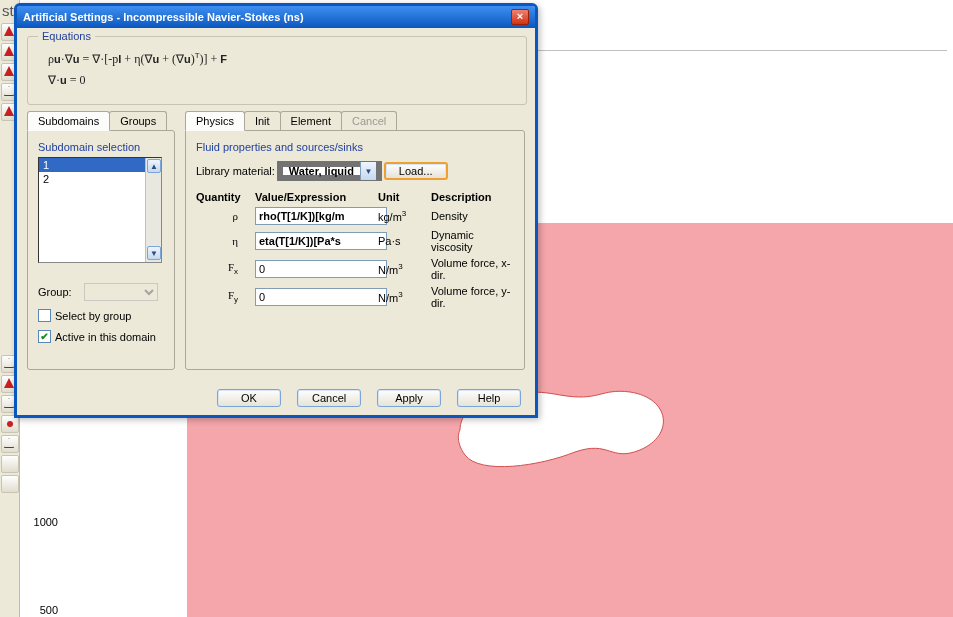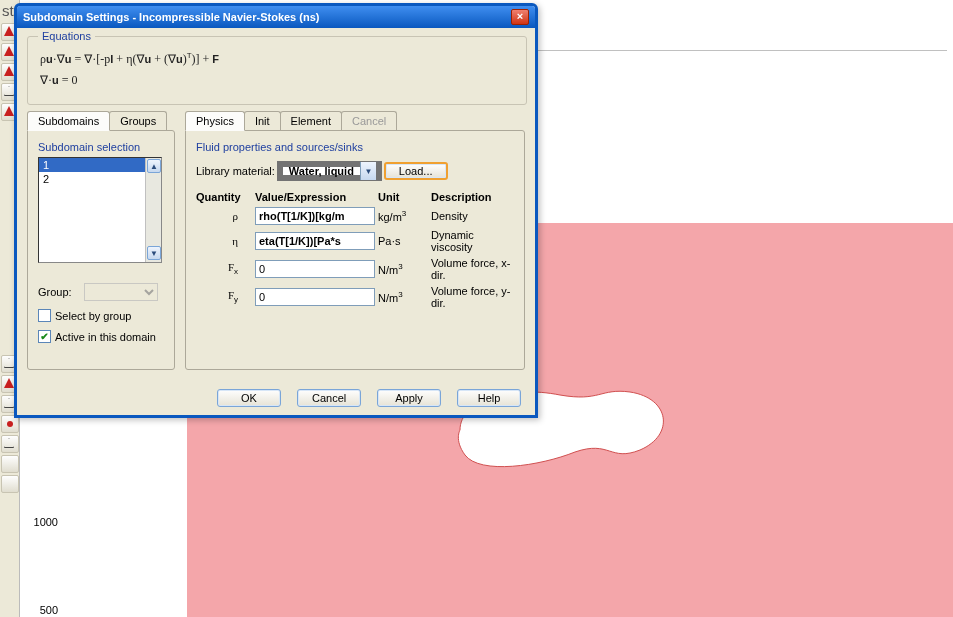--- a/index.html
+++ b/index.html
@@ -21,21 +21,21 @@
   .tool-btn { width:18px; height:18px; margin: 2px 1px; background: linear-gradient(#fefefe,#e0ddcf); border:1px solid #c8c4b2; border-radius:2px; position:relative; }
   .tool-red { position:absolute; left:2px; top:2px; width:10px; height:10px; background:#c82020; clip-path: polygon(0 100%, 50% 0, 100% 100%); }
   .tool-wht { position:absolute; left:2px; top:2px; width:10px; height:10px; border:1px solid #444; clip-path: polygon(0 100%, 50% 0, 100% 100%); }
   .tool-dot { position:absolute; left:5px; top:5px; width:6px; height:6px; border-radius:50%; background:#c82020; }
 
   
   .dialog { position:absolute; left:14px; top:3px; width:524px; height:415px; background:#ece9d8; border:3px solid #0a58bf; border-radius:6px 6px 0 0; box-shadow:2px 2px 6px rgba(0,0,0,0.25); }
   .titlebar { height:22px; background: linear-gradient(#3f8ef0,#0a58bf); color:#fff; font-weight:bold; padding:4px 6px; display:flex; justify-content:space-between; align-items:center; border-radius:3px 3px 0 0; }
   .closebtn { width:18px; height:16px; background: linear-gradient(#f08070,#d03414); border:1px solid #a02000; border-radius:2px; color:#fff; text-align:center; line-height:13px; font-weight:bold; font-size:11px; cursor:pointer; }
 
-  .equations { margin:8px 8px 6px 10px; border:1px solid #c8c4b4; background:#ece9d8; padding:8px 12px 10px 12px; border-radius:3px; position:relative; }
+  .equations { margin:8px 8px 6px 10px; border:1px solid #c8c4b4; background:#ece9d8; padding:8px 12px 10px 20px; border-radius:3px; position:relative; }
   .legend { position:absolute; top:-7px; left:10px; background:#ece9d8; padding:0 4px; color:#2040a0; font-size:11px; }
   .eq { margin:6px 0; font-family: "Times New Roman", serif; font-size:12px; color:#222; }
   .eq b { font-weight:bold; }
   .eq sup { font-size:8px; }
 
   .lower { display:flex; padding:0 10px; gap:10px; }
 
   .tabs { display:flex; }
   .tab { padding:3px 10px; background:#ece9d8; border:1px solid #aca899; border-bottom:none; border-radius:3px 3px 0 0; margin-right:-1px; position:relative; cursor:pointer; }
   .tab.active { background:#fcfcfa; z-index:2; border-bottom:1px solid #fcfcfa; margin-bottom:-1px; }
@@ -64,21 +64,21 @@
   .combo span { padding:2px 6px; font-weight:bold; }
   .combo .dd { width:16px; height:18px; background:linear-gradient(#eef4fd,#c6d8ef); display:flex; align-items:center; justify-content:center; color:#2a4b7c; font-size:8px; border-left:1px solid #7f9db9; }
   .winbtn { padding:2px 14px; background:linear-gradient(#fefefe,#e6e3d6); border:1px solid #7aa5d8; border-radius:3px; box-shadow: inset 0 0 0 1px #d7e6f7; cursor:pointer; }
   .winbtn.hot { border:2px solid #f0a030; padding:1px 13px; }
 
   .grid { display:grid; grid-template-columns:46px 110px 40px 1fr; gap:4px 13px; align-items:center; }
   .grid .hd { font-weight:bold; }
   .grid .unit sup { font-size:8px; }
   .qty { text-align:right; padding-right:4px; font-family:"Times New Roman", serif; }
   .qty sub { font-size:8px; }
-  input.val { width:120px; height:18px; border:1px solid #7f9db9; padding:1px 3px; font-size:11px; background:#fff; }
+  input.val { width:132px; height:18px; border:1px solid #7f9db9; padding:1px 3px; font-size:11px; background:#fff; }
   input.val.bold { font-weight:bold; }
 
   .artbtn-row { margin-top:14px; margin-left:50px; }
 
   .dlg-buttons { position:absolute; bottom:8px; right:14px; display:flex; gap:16px; }
   .dlg-buttons .winbtn { width:64px; text-align:center; }
 </style>
 </head>
 <body>
 
@@ -131,21 +131,21 @@
     </div>
   <div class="tool-btn">
       <div class="tool-wht"></div>
     </div>
   <div class="tool-btn"></div>
   <div class="tool-btn"></div>
 </div>
 
 <div class="dialog">
   <div class="titlebar">
-    <span>Subdomain Settings - Incompressible Navier-Stokes (ns)</span>
+    <span>Artificial Settings - Incompressible Navier-Stokes (ns)</span>
     <div class="closebtn">
       <span>×</span>
     </div>
   </div>
 
   <div class="equations">
     <div class="legend">Equations</div>
     <div class="eq">ρ<b>u</b>·∇<b>u</b> = ∇·[-p<b>I</b> + η(∇<b>u</b> + (∇<b>u</b>)<sup>T</sup>)] + <b>F</b></div>
     <div class="eq">∇·<b>u</b> = 0</div>
   </div>

